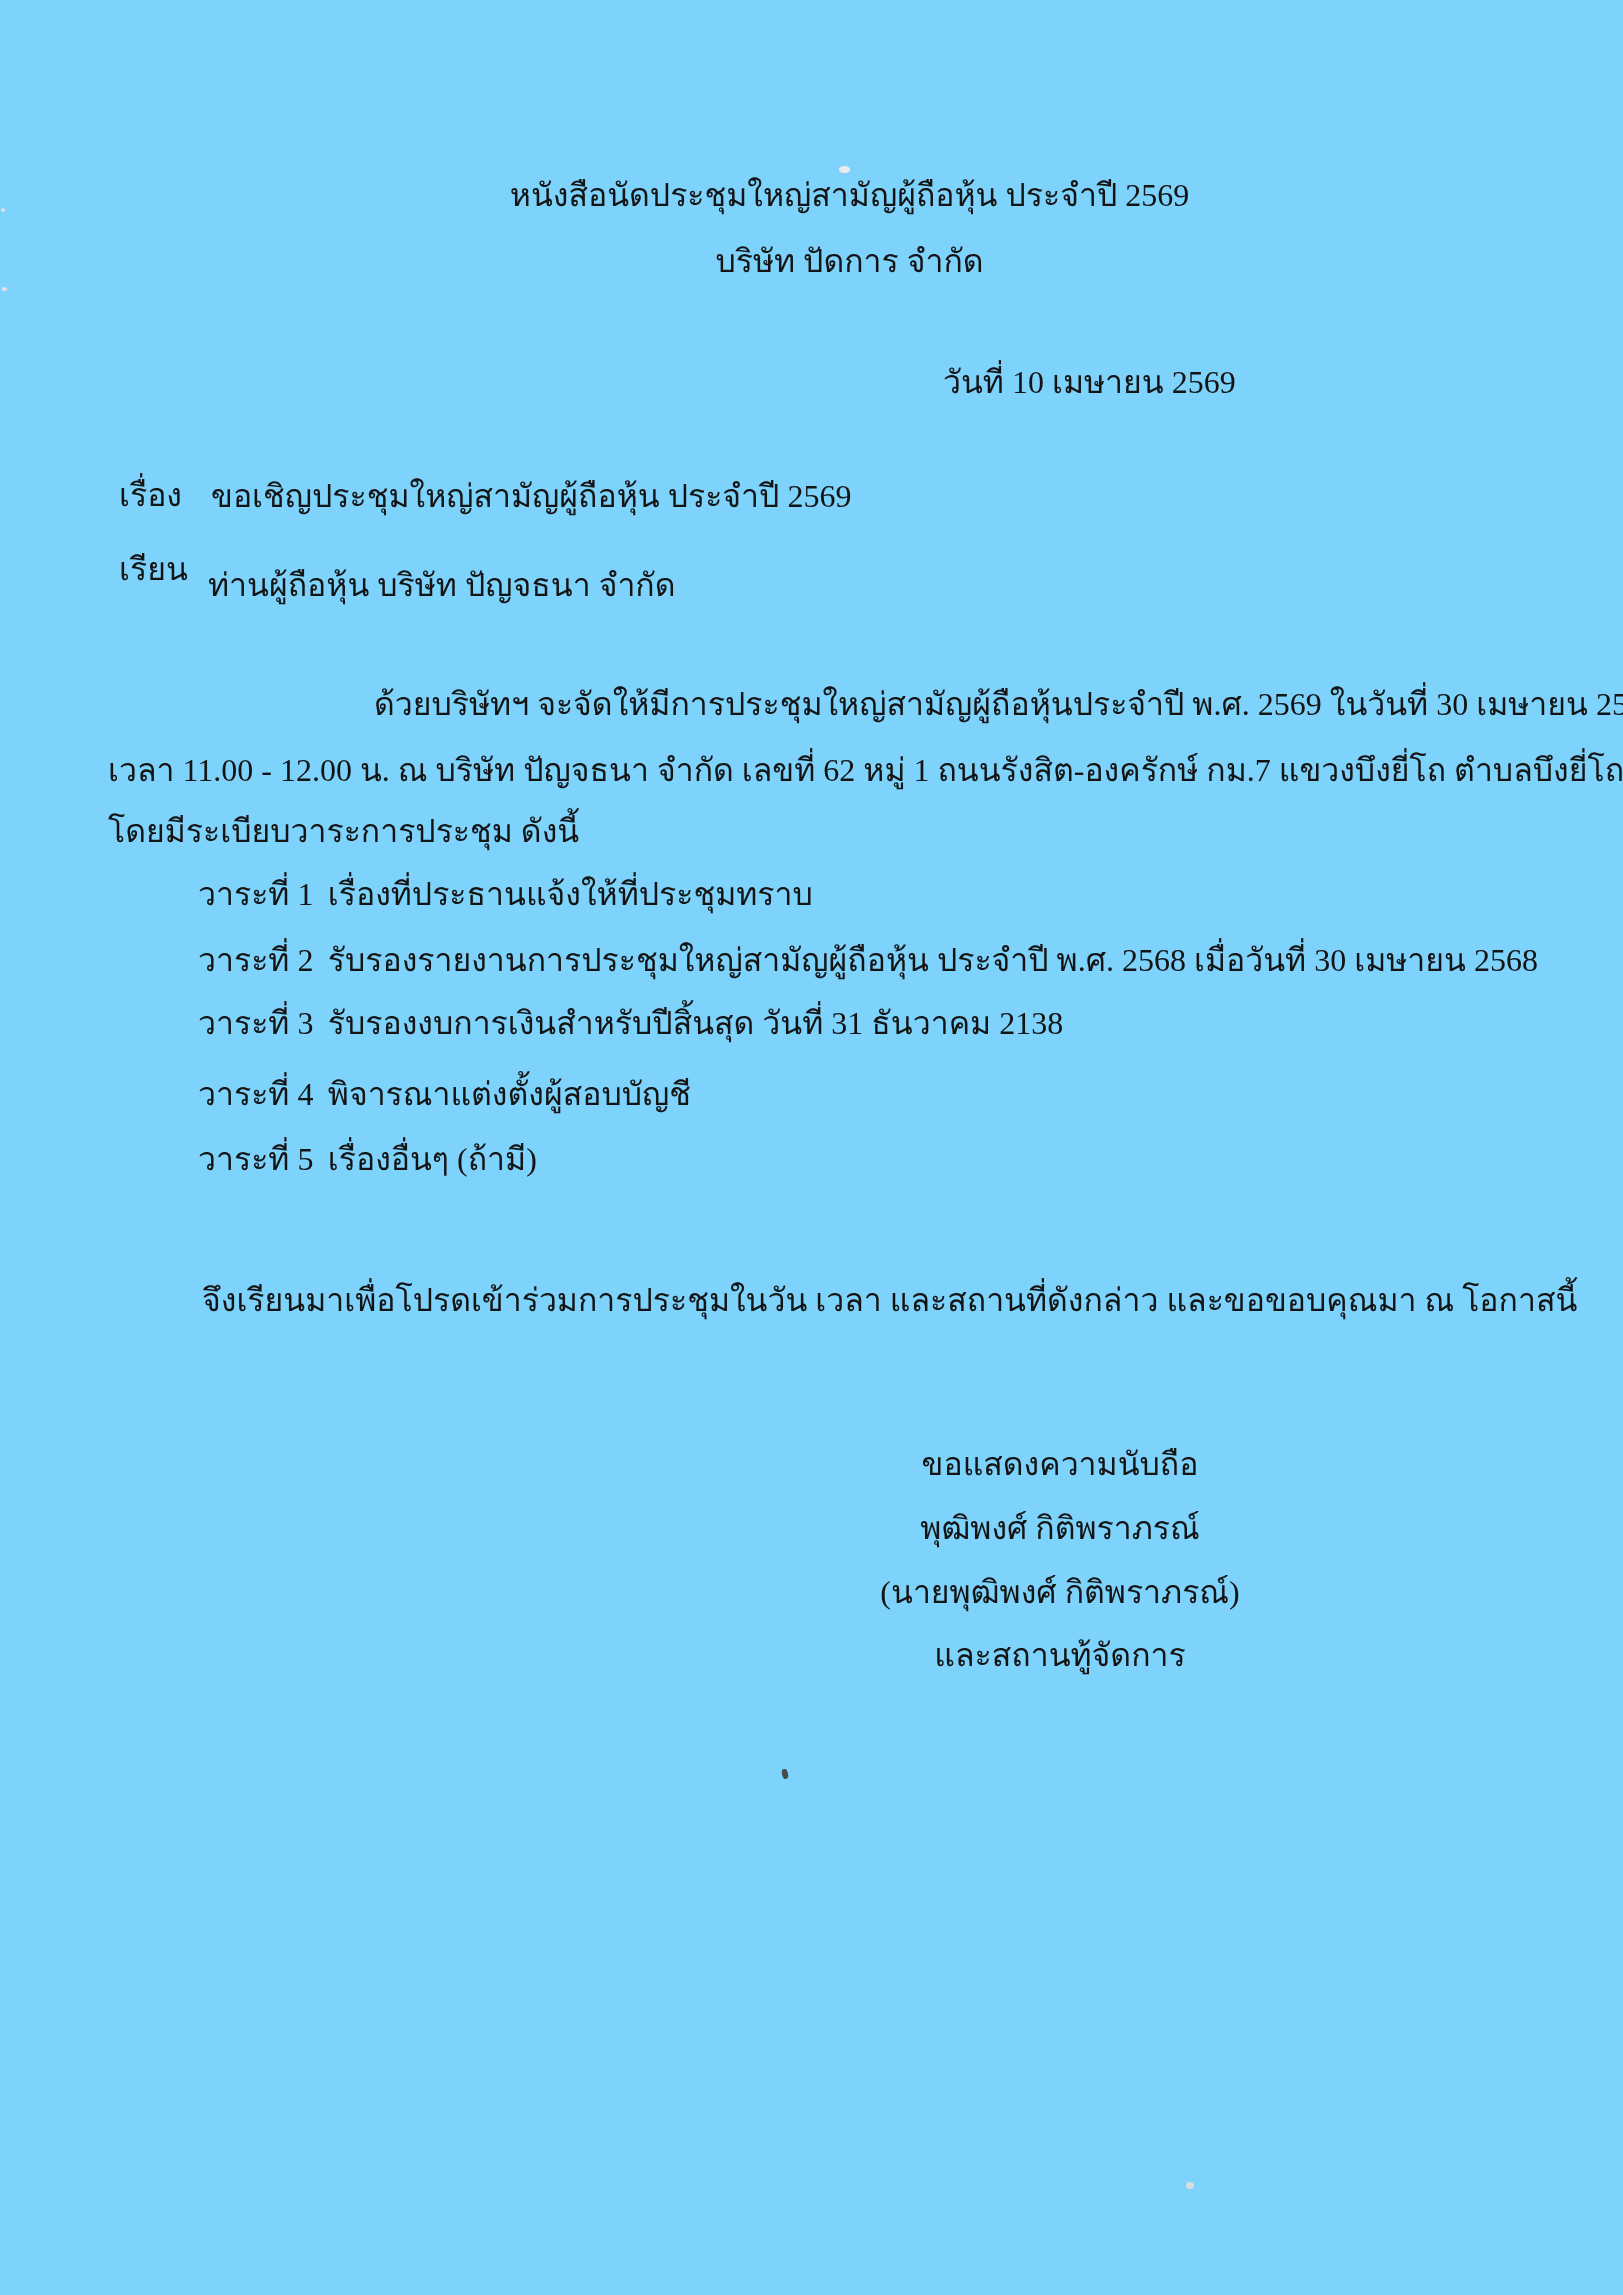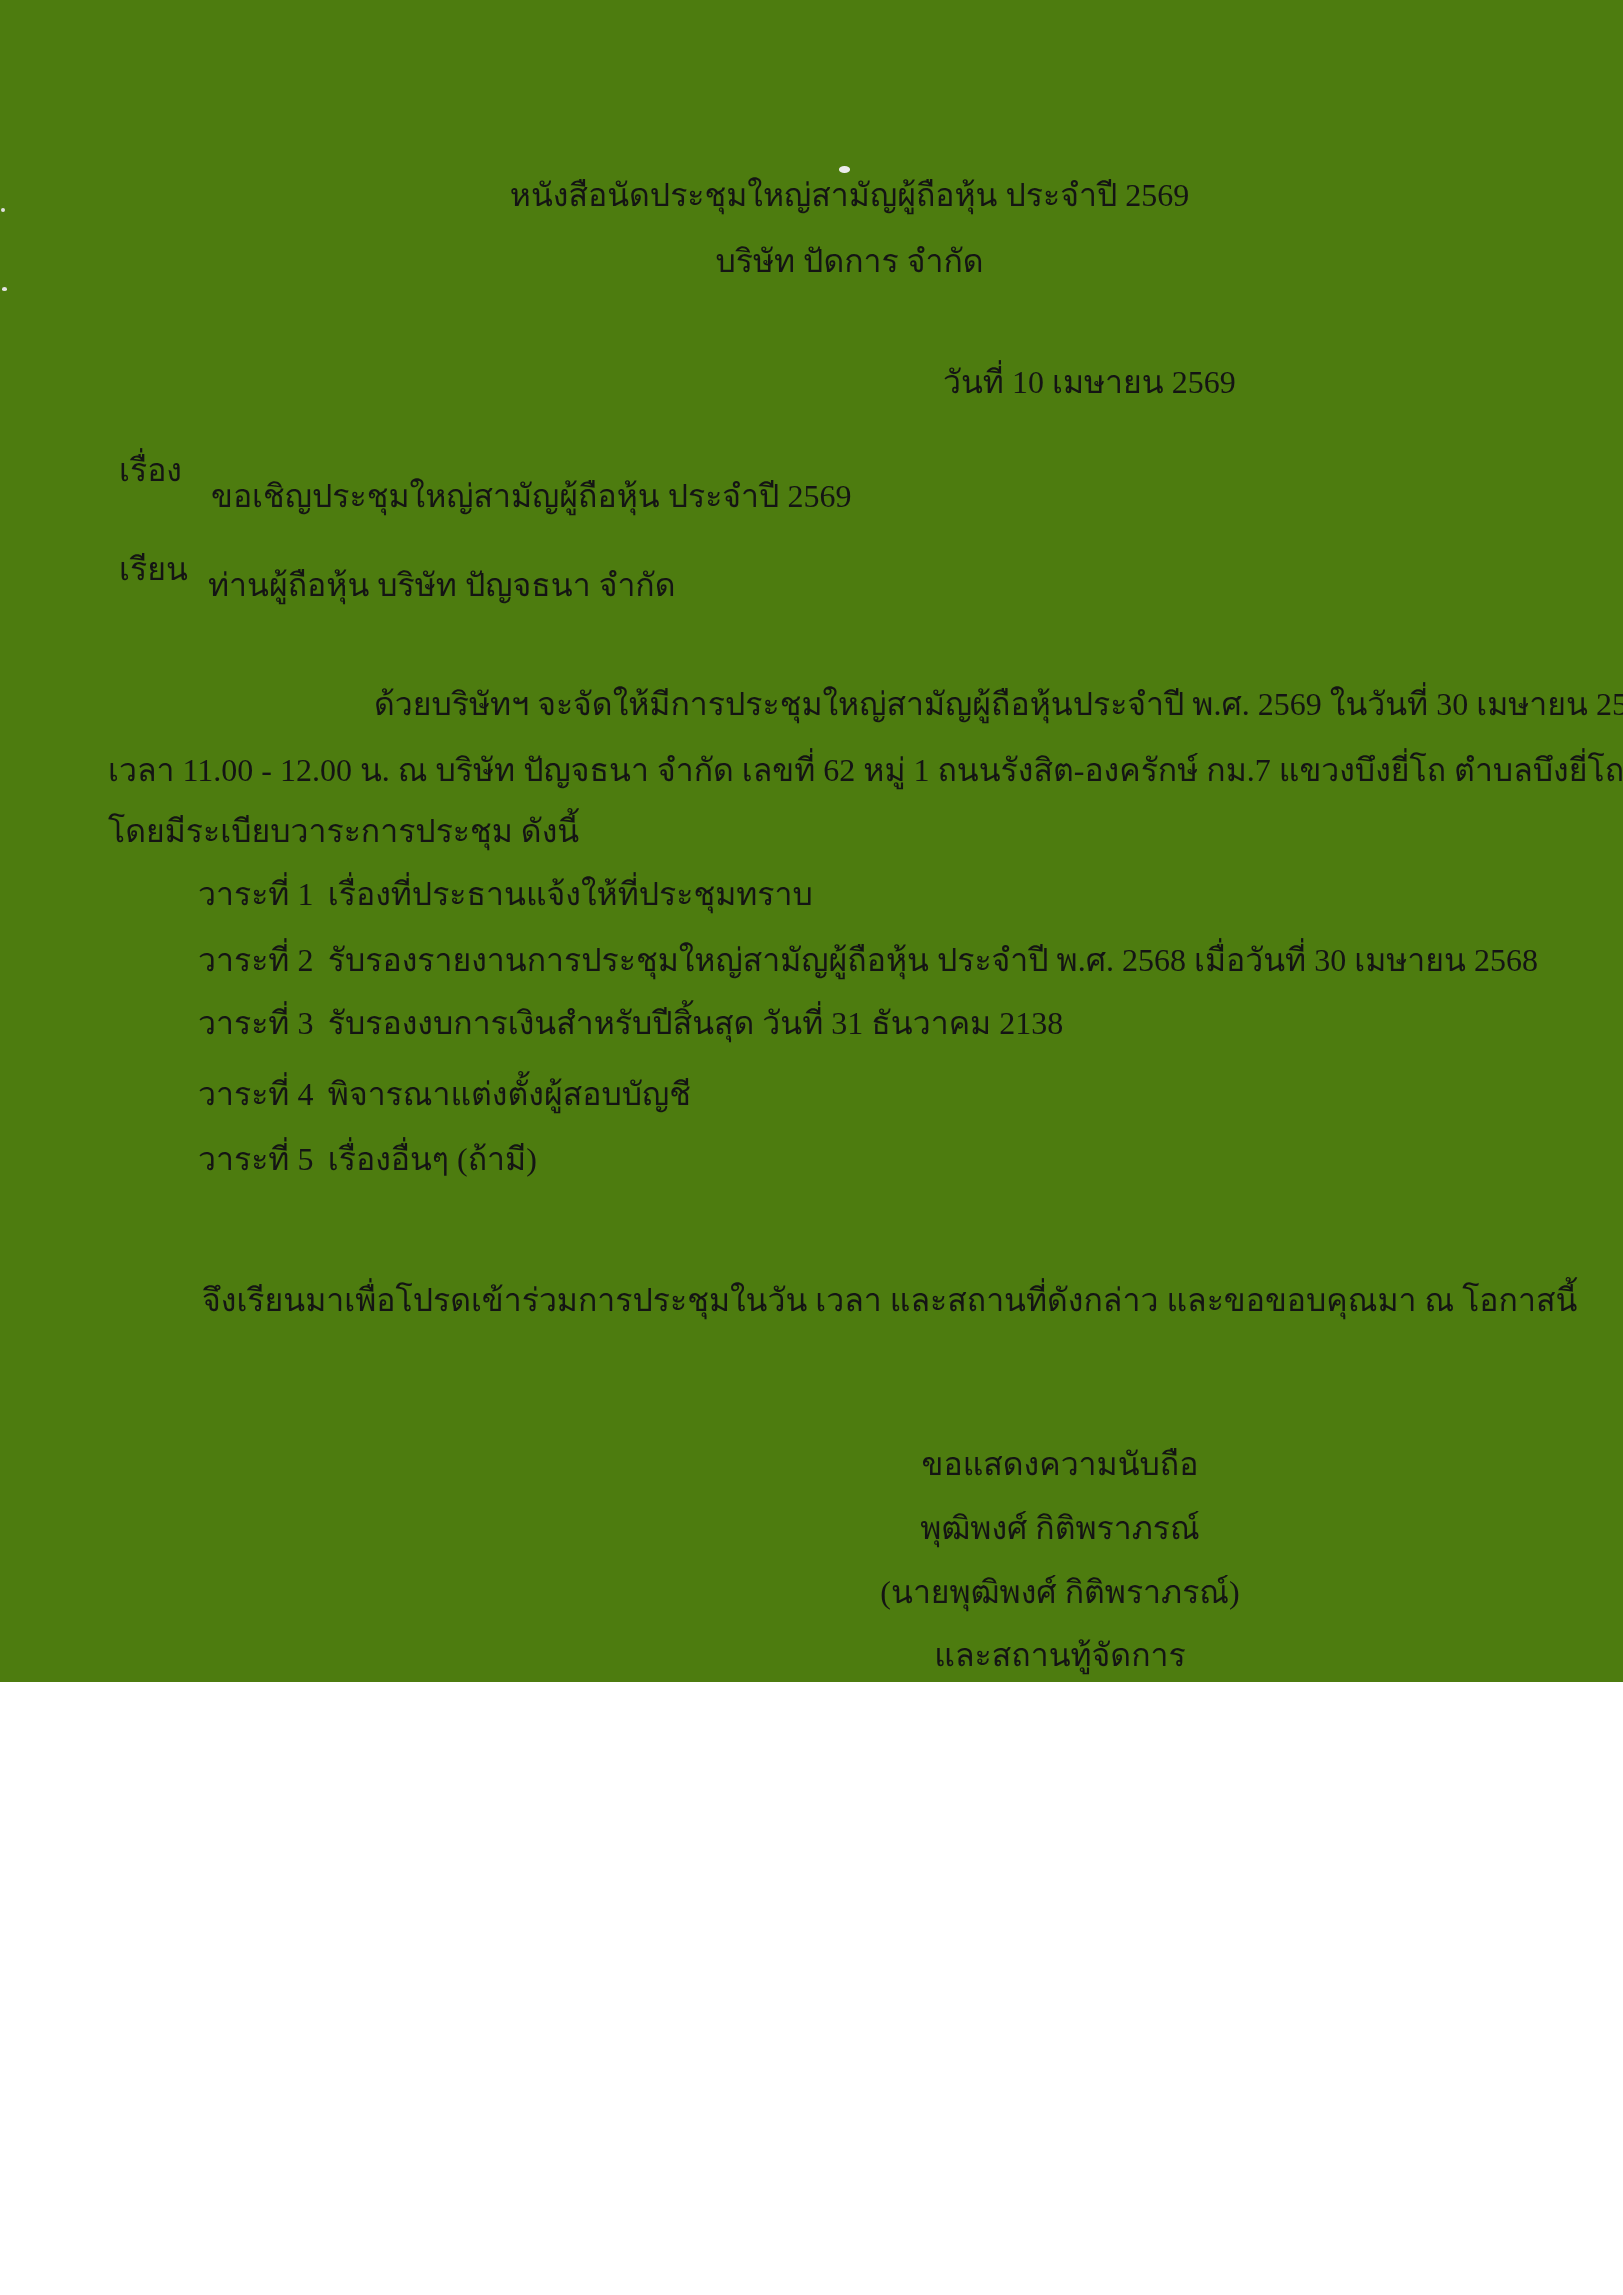--- a/index.html
+++ b/index.html
@@ -1,20 +1,20 @@
 <!DOCTYPE html>
 <html style="font-size:10.5px"><head>
 <meta charset="utf-8">
 <style>
   html,body{margin:0;padding:0;background:#ffffff;}
   .page{
     position:relative;
     width:1623px;
-    height:1682px;
-    background:#4d7c0f;
+    height:2295px;
+    background:#7dd3fc;
     overflow:hidden;
     font-family:"Liberation Serif","DejaVu Serif",serif;
     color:#141414;
     font-size:32px;
   }
   .line{
     position:absolute;
     white-space:nowrap;
     line-height:46px;
     height:46px;
@@ -43,21 +43,21 @@
 <body>
 
 <div class="page">
 
   <div class="line center-band" style="top:172px;">หนังสือนัดประชุมใหญ่สามัญผู้ถือหุ้น ประจำปี 2569</div>
 
   <div class="line center-band" style="top:238px;">บริษัท ปัดการ จำกัด</div>
 
   <div class="line" style="top:359px;left:943px;">วันที่ 10 เมษายน 2569</div>
 
-  <div class="line" style="top:447px;left:119px;">เรื่อง</div>
+  <div class="line" style="top:472px;left:119px;">เรื่อง</div>
   <div class="line" style="top:473px;left:211px;">ขอเชิญประชุมใหญ่สามัญผู้ถือหุ้น ประจำปี 2569</div>
 
   <div class="line" style="top:546px;left:119px;text-align:center;">เรียน</div>
   <div class="line" style="top:562px;left:208px;">ท่านผู้ถือหุ้น บริษัท ปัญจธนา จำกัด</div>
 
   <div class="line" style="top:681px;left:374px;">ด้วยบริษัทฯ จะจัดให้มีการประชุมใหญ่สามัญผู้ถือหุ้นประจำปี พ.ศ. 2569 ในวันที่ 30 เมษายน 2569</div>
   <div class="line" style="top:747px;left:108px;">เวลา 11.00 - 12.00 น. ณ บริษัท ปัญจธนา จำกัด เลขที่ 62 หมู่ 1 ถนนรังสิต-องครักษ์ กม.7 แขวงบึงยี่โถ ตำบลบึงยี่โถ อำเภอธัญบุรี</div>
   <div class="line" style="top:808px;left:108px;">โดยมีระเบียบวาระการประชุม ดังนี้</div>
 
   <div class="line" style="top:871px;left:198px;">

